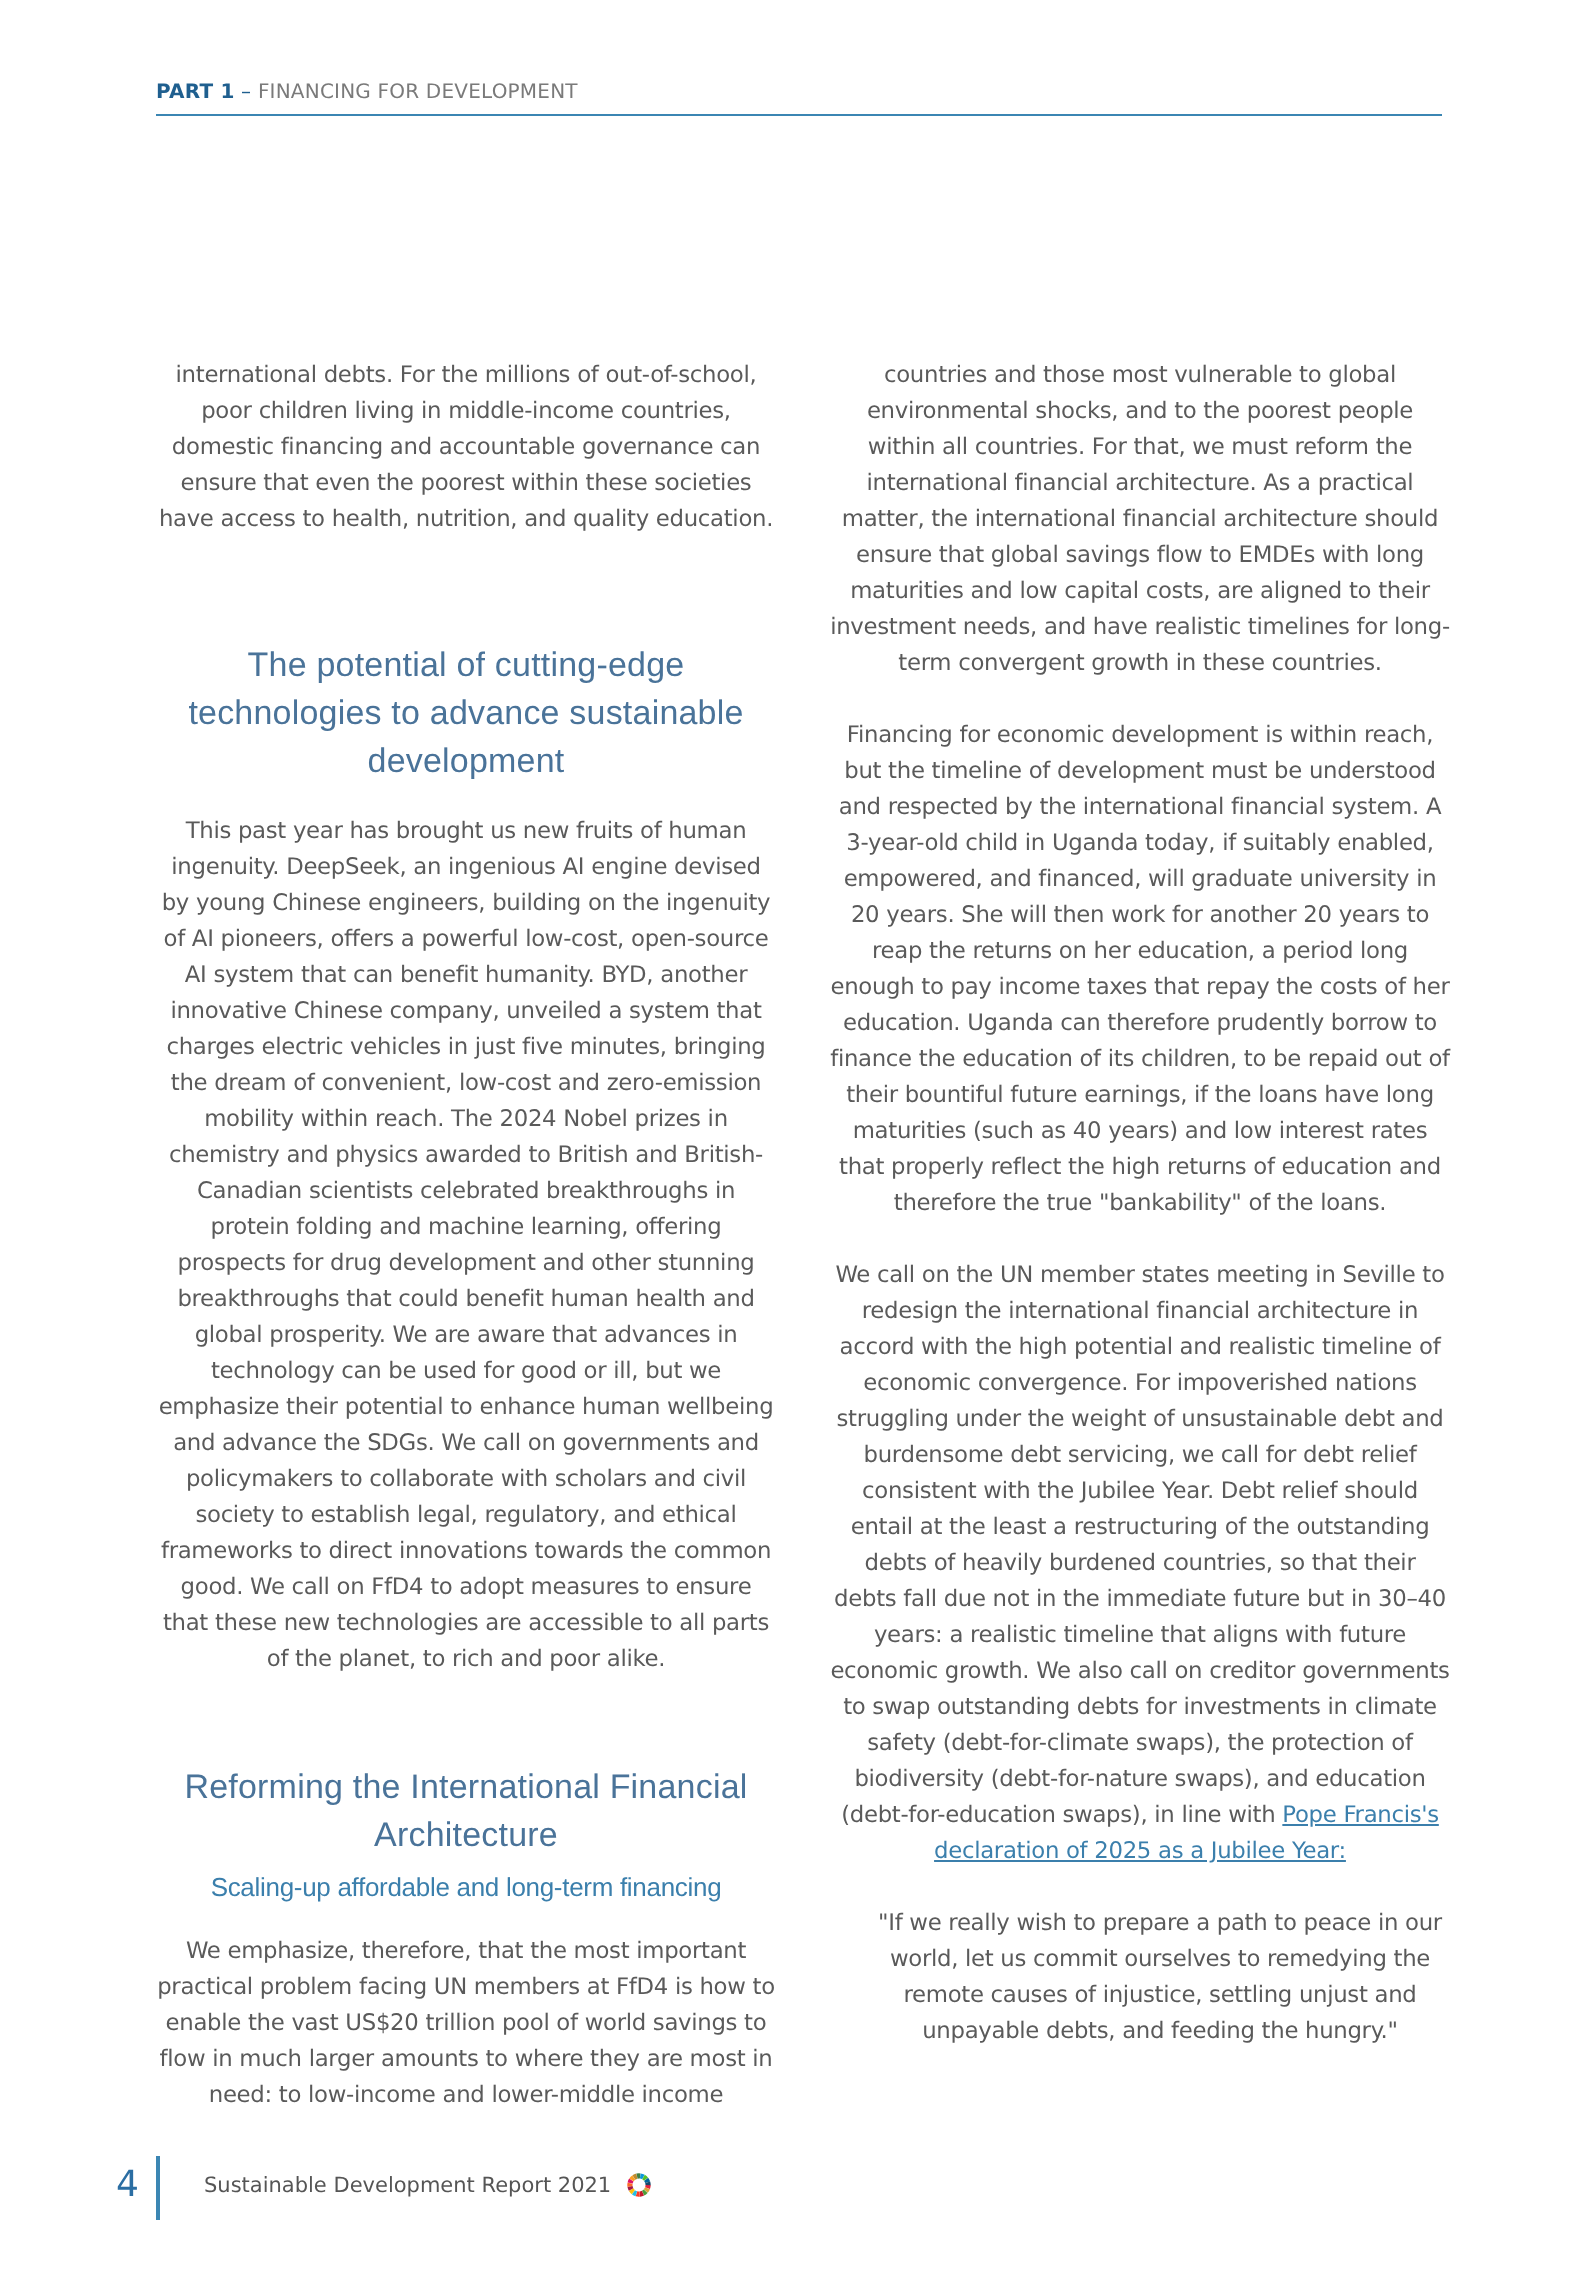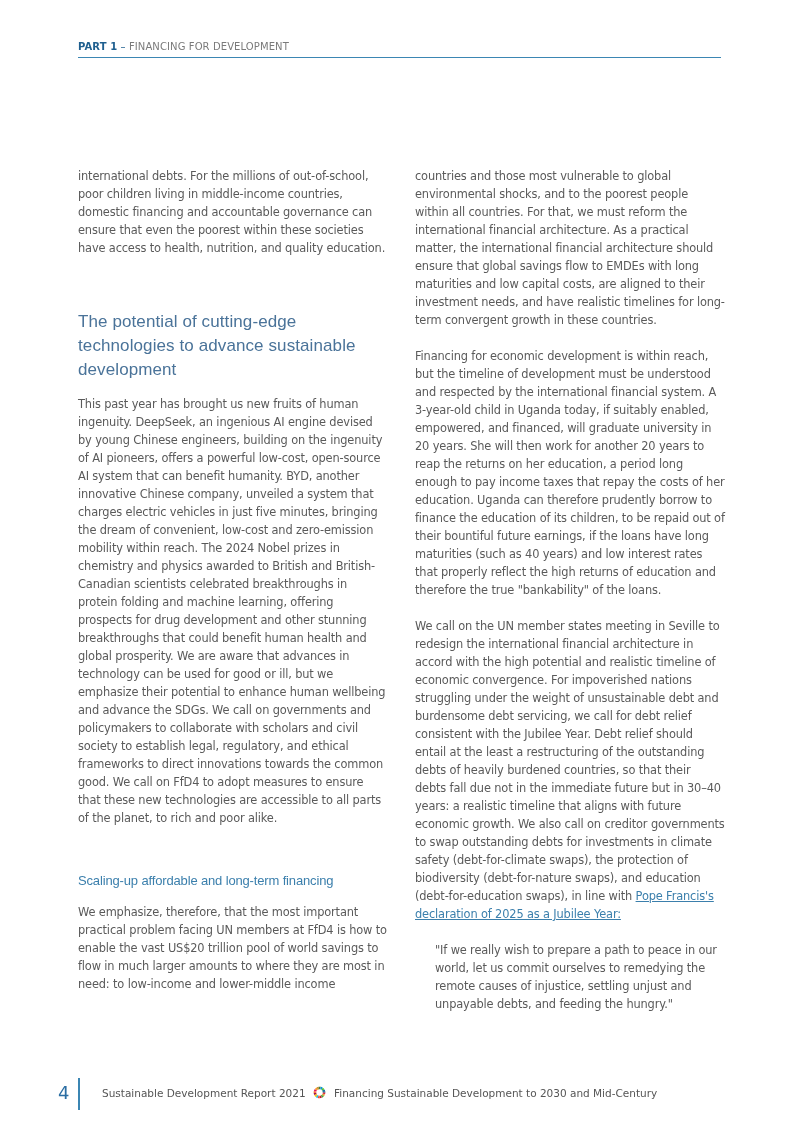--- a/index.html
+++ b/index.html
@@ -12,22 +12,22 @@
     position: absolute; left: 78px; top: 41px; width: 643px;
     font-size: 10px; letter-spacing: 0.1px;
     padding-bottom: 5px;
     border-bottom: 1.5px solid #3b86b3;
   }
   .header .part { color: #1f5f8f; font-weight: bold; }
   .header .dash { color: #1f5f8f; }
   .header .section { color: #7a7a7a; }
 
   .col {
-    position: absolute; top: 167px; width: 310px;
-    font-size: 11.4px; line-height: 18px; letter-spacing: -0.15px;
+    position: absolute; top: 178px; width: 310px;
+    font-size: 11.4px; line-height: 18px; letter-spacing: -0.15px; text-align: center;
   }
   .col-left { left: 78px; }
   .col-right { left: 415px; }
 
   p { margin: 0; }
   .para { margin-bottom: 18px; }
 
   h2 {
     margin: 0;
     font-family: "Liberation Sans", sans-serif;
@@ -77,20 +77,21 @@
   <span class="part">PART 1</span><span class="dash"> – </span><span class="section">FINANCING FOR DEVELOPMENT</span>
 </div>
 
 <div class="col col-left">
   <p class="para" style="margin-bottom:53px;">international debts. For the millions of out-of-school, poor children living in middle-income countries, domestic financing and accountable governance can ensure that even the poorest within these societies have access to health, nutrition, and quality education.</p>
 
   <h2 style="margin-bottom:13px;margin-top:24px;">The potential of cutting-edge technologies to advance sustainable development</h2>
 
   <p class="para" style="margin-bottom:44px;">This past year has brought us new fruits of human ingenuity. DeepSeek, an ingenious AI engine devised by young Chinese engineers, building on the ingenuity of AI pioneers, offers a powerful low-cost, open-source AI system that can benefit humanity. BYD, another innovative Chinese company, unveiled a system that charges electric vehicles in just five minutes, bringing the dream of convenient, low-cost and zero-emission mobility within reach. The 2024 Nobel prizes in chemistry and physics awarded to British and British-Canadian scientists celebrated breakthroughs in protein folding and machine learning, offering prospects for drug development and other stunning breakthroughs that could benefit human health and global prosperity. We are aware that advances in technology can be used for good or ill, but we emphasize their potential to enhance human wellbeing and advance the SDGs. We call on governments and policymakers to collaborate with scholars and civil society to establish legal, regulatory, and ethical frameworks to direct innovations towards the common good. We call on FfD4 to adopt measures to ensure that these new technologies are accessible to all parts of the planet, to rich and poor alike.</p>
 
+  <h2 style="margin-bottom:4px;">Reforming the International Financial Architecture</h2>
   <h3 style="margin-bottom:12px;">Scaling-up affordable and long-term financing</h3>
 
   <p>We emphasize, therefore, that the most important practical problem facing UN members at FfD4 is how to enable the vast US$20 trillion pool of world savings to flow in much larger amounts to where they are most in need: to low-income and lower-middle income</p>
 </div>
 
 <div class="col col-right">
   <p class="para">countries and those most vulnerable to global environmental shocks, and to the poorest people within all countries. For that, we must reform the international financial architecture. As a practical matter, the international financial architecture should ensure that global savings flow to EMDEs with long maturities and low capital costs, are aligned to their investment needs, and have realistic timelines for long-term convergent growth in these countries.</p>
   <p class="para">Financing for economic development is within reach, but the timeline of development must be understood and respected by the international financial system. A 3-year-old child in Uganda today, if suitably enabled, empowered, and financed, will graduate university in 20 years. She will then work for another 20 years to reap the returns on her education, a period long enough to pay income taxes that repay the costs of her education. Uganda can therefore prudently borrow to finance the education of its children, to be repaid out of their bountiful future earnings, if the loans have long maturities (such as 40 years) and low interest rates that properly reflect the high returns of education and therefore the true "bankability" of the loans.</p>
   <p class="para"><span>We call on the UN member states meeting in Seville to redesign the international financial architecture in accord with the high potential and realistic timeline of economic convergence. For impoverished nations struggling under the weight of unsustainable debt and burdensome debt servicing, we call for debt relief consistent with the Jubilee Year. Debt relief should entail at the least a restructuring of the outstanding debts of heavily burdened countries, so that their debts fall due not in the immediate future but in 30–40 years: a realistic timeline that aligns with future economic growth. We also call on creditor governments to swap outstanding debts for investments in climate safety (debt-for-climate swaps), the protection of biodiversity (debt-for-nature swaps), and education (debt-for-education swaps), in line with </span><a class="link">Pope Francis's declaration of 2025 as a Jubilee Year:</a></p>
   <p class="quote">"If we really wish to prepare a path to peace in our world, let us commit ourselves to remedying the remote causes of injustice, settling unjust and unpayable debts, and feeding the hungry."</p>
@@ -114,14 +115,13 @@
       <circle cx="10" cy="10" r="7" stroke="#dd1367" stroke-dasharray="2.5 41.5" stroke-dashoffset="-23.4"></circle>
       <circle cx="10" cy="10" r="7" stroke="#fd9d24" stroke-dasharray="2.5 41.5" stroke-dashoffset="-26"></circle>
       <circle cx="10" cy="10" r="7" stroke="#bf8b2e" stroke-dasharray="2.5 41.5" stroke-dashoffset="-28.6"></circle>
       <circle cx="10" cy="10" r="7" stroke="#3f7e44" stroke-dasharray="2.5 41.5" stroke-dashoffset="-31.2"></circle>
       <circle cx="10" cy="10" r="7" stroke="#0a97d9" stroke-dasharray="2.5 41.5" stroke-dashoffset="-33.8"></circle>
       <circle cx="10" cy="10" r="7" stroke="#56c02b" stroke-dasharray="2.5 41.5" stroke-dashoffset="-36.4"></circle>
       <circle cx="10" cy="10" r="7" stroke="#00689d" stroke-dasharray="2.5 41.5" stroke-dashoffset="-39"></circle>
       <circle cx="10" cy="10" r="7" stroke="#19486a" stroke-dasharray="2.5 41.5" stroke-dashoffset="-41.6"></circle>
     </g>
   </svg>
-  <span class="report-subtitle">Financing Sustainable Development to 2030 and Mid-Century</span>
 </div>
 
 </body></html>

